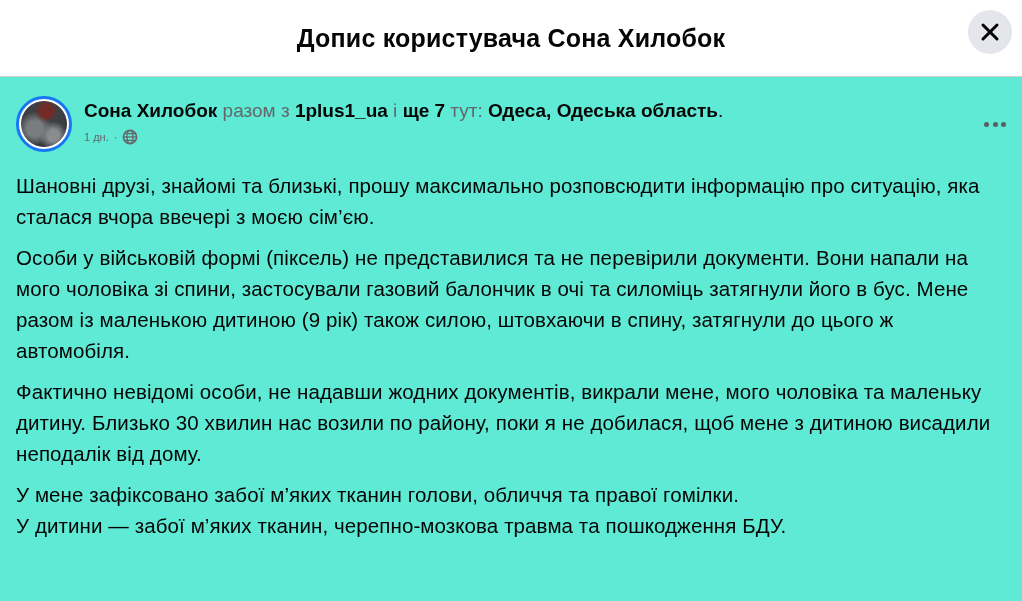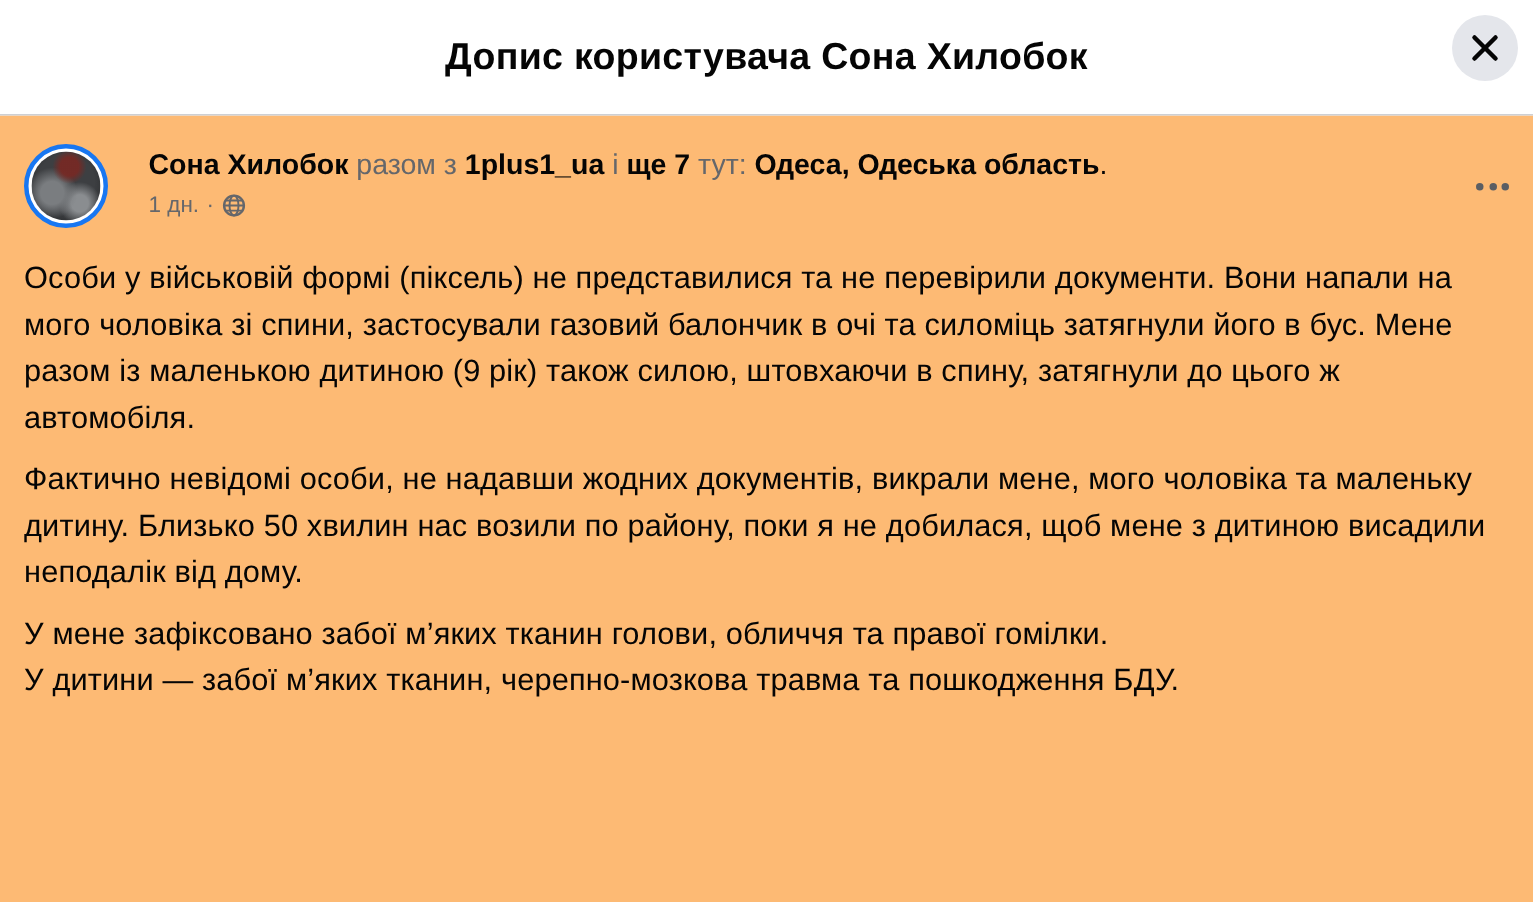--- a/index.html
+++ b/index.html
@@ -5,21 +5,21 @@
   * { margin: 0; padding: 0; box-sizing: border-box; }
   html, body { background: #ffffff; }
   body {
     font-family: "Liberation Sans", "DejaVu Sans", sans-serif;
     color: #050505;
   }
   .dialog {
     position: relative;
     width: 1022px;
     height: 601px;
-    background: #fdba74;
+    background: #5eead4;
     overflow: hidden;
   }
 
   
   .dialog-header {
     position: relative;
     height: 77px;
     display: flex;
     align-items: center;
     justify-content: center;
@@ -68,37 +68,37 @@
     width: 100%;
     height: 100%;
     border-radius: 50%;
     background:
       radial-gradient(circle at 55% 22%, rgba(120,40,35,0.9) 0 14%, rgba(120,40,35,0) 26%),
       radial-gradient(circle at 30% 60%, #7a7d80 0 18%, rgba(120,125,128,0) 40%),
       radial-gradient(circle at 70% 75%, #8a8d90 0 12%, rgba(138,141,144,0) 30%),
       radial-gradient(circle at 50% 45%, #3d3f42 0 55%, #232527 100%);
   }
   .post-header-text {
-    margin-left: 27px;
+    margin-left: 12px;
     padding-top: 2px;
     flex: 1 1 auto;
   }
   .byline {
     font-size: 19px;
     line-height: 26px;
     color: #050505;
   }
   .byline .strong { font-weight: 700; cursor: pointer; }
   .byline .muted { color: #65676b; font-weight: 400; }
   .post-meta {
     margin-top: 3px;
     display: flex;
     align-items: center;
     gap: 5px;
-    font-size: 15px;
+    font-size: 11px;
     color: #65676b;
     line-height: 20px;
     text-align: right;
   }
   .globe-icon { display: inline-flex; cursor: pointer; }
   .more-btn {
     flex: 0 0 auto;
     margin-top: 14px;
     margin-left: 8px;
     width: 36px;
@@ -178,19 +178,20 @@
     </div>
 
     <button class="more-btn">
       <span class="dot"></span>
       <span class="dot"></span>
       <span class="dot"></span>
     </button>
   </div>
 
   <div class="post-body">
+    <p>Шановні друзі, знайомі та близькі, прошу максимально розповсюдити інформацію про ситуацію, яка сталася вчора ввечері з моєю сім’єю.</p>
     <p>Особи у військовій формі (піксель) не представилися та не перевірили документи. Вони напали на мого чоловіка зі спини, застосували газовий балончик в очі та силоміць затягнули його в бус. Мене разом із маленькою дитиною (9 рік) також силою, штовхаючи в спину, затягнули до цього ж автомобіля.</p>
-    <p>Фактично невідомі особи, не надавши жодних документів, викрали мене, мого чоловіка та маленьку дитину. Близько 50 хвилин нас возили по району, поки я не добилася, щоб мене з дитиною висадили неподалік від дому.</p>
+    <p>Фактично невідомі особи, не надавши жодних документів, викрали мене, мого чоловіка та маленьку дитину. Близько 30 хвилин нас возили по району, поки я не добилася, щоб мене з дитиною висадили неподалік від дому.</p>
     <p>У мене зафіксовано забої м’яких тканин голови, обличчя та правої гомілки.
 У дитини — забої м’яких тканин, черепно-мозкова травма та пошкодження БДУ.</p>
   </div>
 
 </div>
 
 </body></html>

